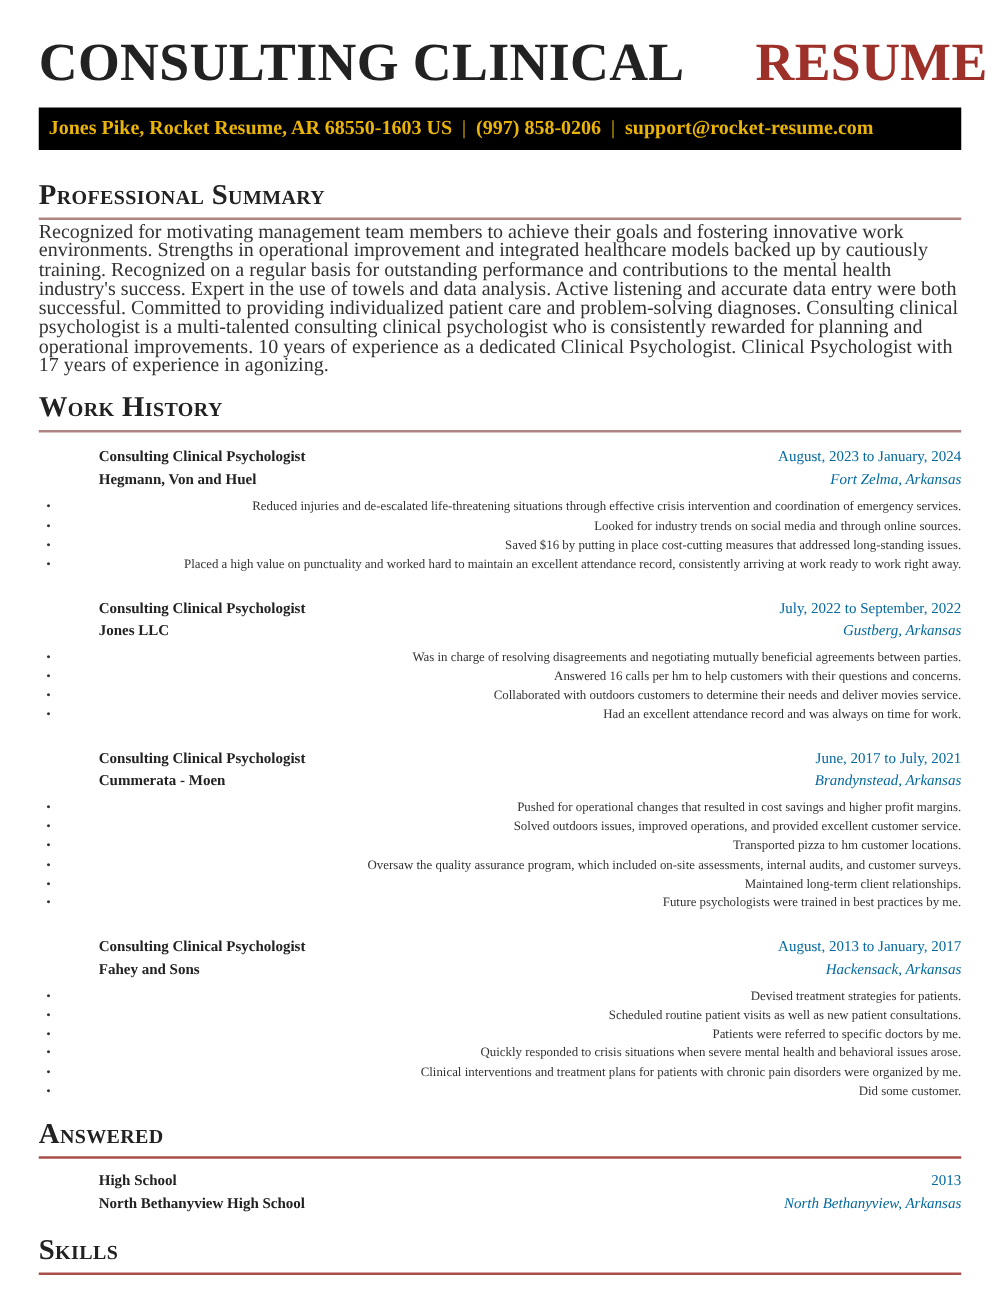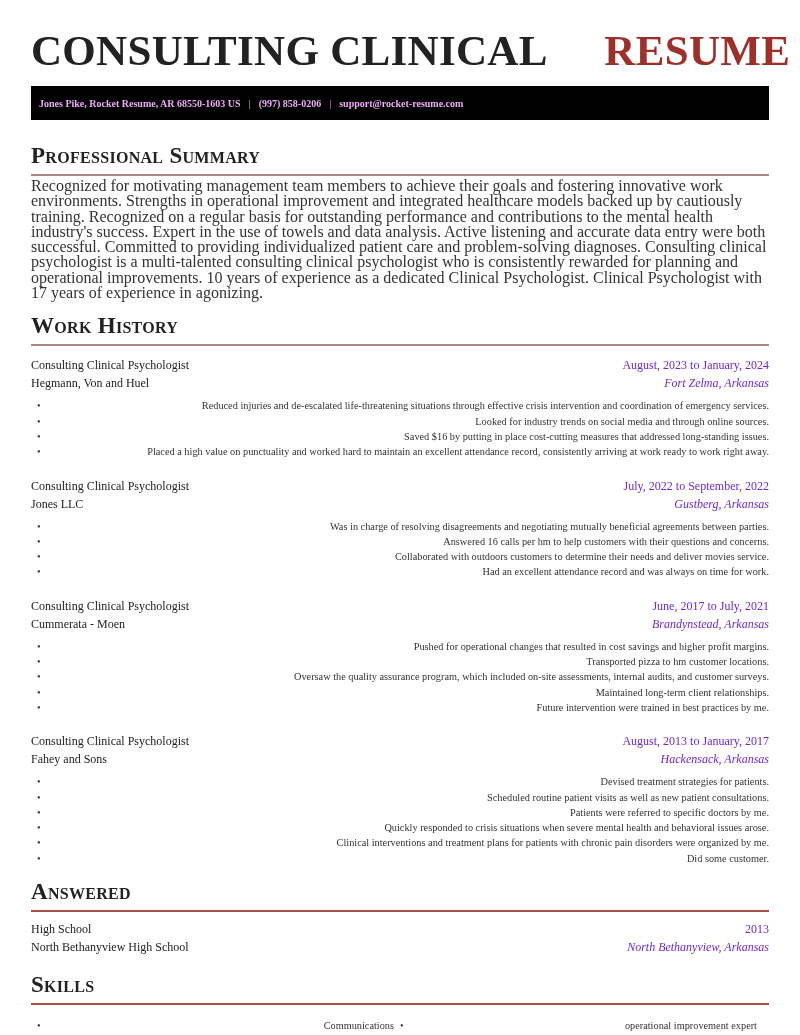--- a/index.html
+++ b/index.html
@@ -3,35 +3,35 @@
 <meta charset="utf-8">
 <style>
   * { box-sizing: border-box; margin: 0; padding: 0; }
   html, body { width: 800px; height: 1035px; background: #ffffff; overflow: hidden; }
   body { font-family: "Liberation Serif", "DejaVu Serif", serif; color: #222222; }
   .page { position: relative; width: 800px; padding: 0 31px 0 31px; }
 
   .title { padding-top: 27px; height: 86px; font-size: 43px; font-weight: bold; letter-spacing: 0.3px; white-space: nowrap; color: #222222; line-height: 48px; }
   .title .accent { color: #9e302a; margin-left: 48px; }
 
-  .contact-bar { background: #000000; color: #f0abfc; height: 34px; margin-top: 0px; padding: 0 8px; display: flex; align-items: center; font-size: 10px; font-weight: bold; white-space: nowrap; }
+  .contact-bar { background: #000000; color: #eab308; height: 34px; margin-top: 0px; padding: 0 8px; display: flex; align-items: center; font-size: 16px; font-weight: bold; white-space: nowrap; }
   .contact-bar .sep { margin: 0 8px; font-weight: normal; }
 
   .section-title { font-variant: small-caps; font-size: 23px; font-weight: bold; line-height: 28px; color: #222222; letter-spacing: 0.3px; }
   .section-rule { height: 2px; background: #b08480; margin-top: 4px; }
   .rule-red { background: #a94f49; }
 
   .summary-title { margin-top: 22px; }
   .summary { font-size: 16px; line-height: 15.3px; margin-top: 2px; color: #333333; }
 
   .work-title { margin-top: 12px; }
   .job { margin-top: 10px; }
   .job-row { display: flex; justify-content: space-between; font-size: 12px; line-height: 18px; }
-  .job-row .left { font-weight: normal; color: #222222; }
-  .job-row .right { color: #6d28d9; }
+  .job-row .left { font-weight: bold; color: #222222; margin-left: 48px; }
+  .job-row .right { color: #0369a1; }
   .job-row .italic { font-style: italic; }
   .bullets { list-style: none; margin-top: 6px; font-size: 10.3px; line-height: 15.3px; color: #333333; text-align: right; }
   .bullets li { position: relative; padding-left: 22px; }
   .bullets li::before { content: "•"; position: absolute; left: 6px; top: 0; color: #333333; }
   .job + .job { margin-top: 17px; }
 
   .edu-title { margin-top: 12px; }
   .edu { margin-top: 8px; }
 
   .skills-title { margin-top: 15px; }
@@ -101,24 +101,25 @@
       <div class="job-row">
         <span class="left">Consulting Clinical Psychologist</span>
         <span class="right">June, 2017 to July, 2021</span>
       </div>
       <div class="job-row">
         <span class="left">Cummerata - Moen</span>
         <span class="right italic">Brandynstead, Arkansas</span>
       </div>
       <ul class="bullets">
         <li>Pushed for operational changes that resulted in cost savings and higher profit margins.</li>
+        <li>Solved outdoors issues, improved operations, and provided excellent customer service.</li>
         <li>Transported pizza to hm customer locations.</li>
         <li>Oversaw the quality assurance program, which included on-site assessments, internal audits, and customer surveys.</li>
         <li>Maintained long-term client relationships.</li>
-        <li>Future intervention were trained in best practices by me.</li>
+        <li>Future psychologists were trained in best practices by me.</li>
       </ul>
     </div>
 
     <div class="job">
       <div class="job-row">
         <span class="left">Consulting Clinical Psychologist</span>
         <span class="right">August, 2013 to January, 2017</span>
       </div>
       <div class="job-row">
         <span class="left">Fahey and Sons</span>

